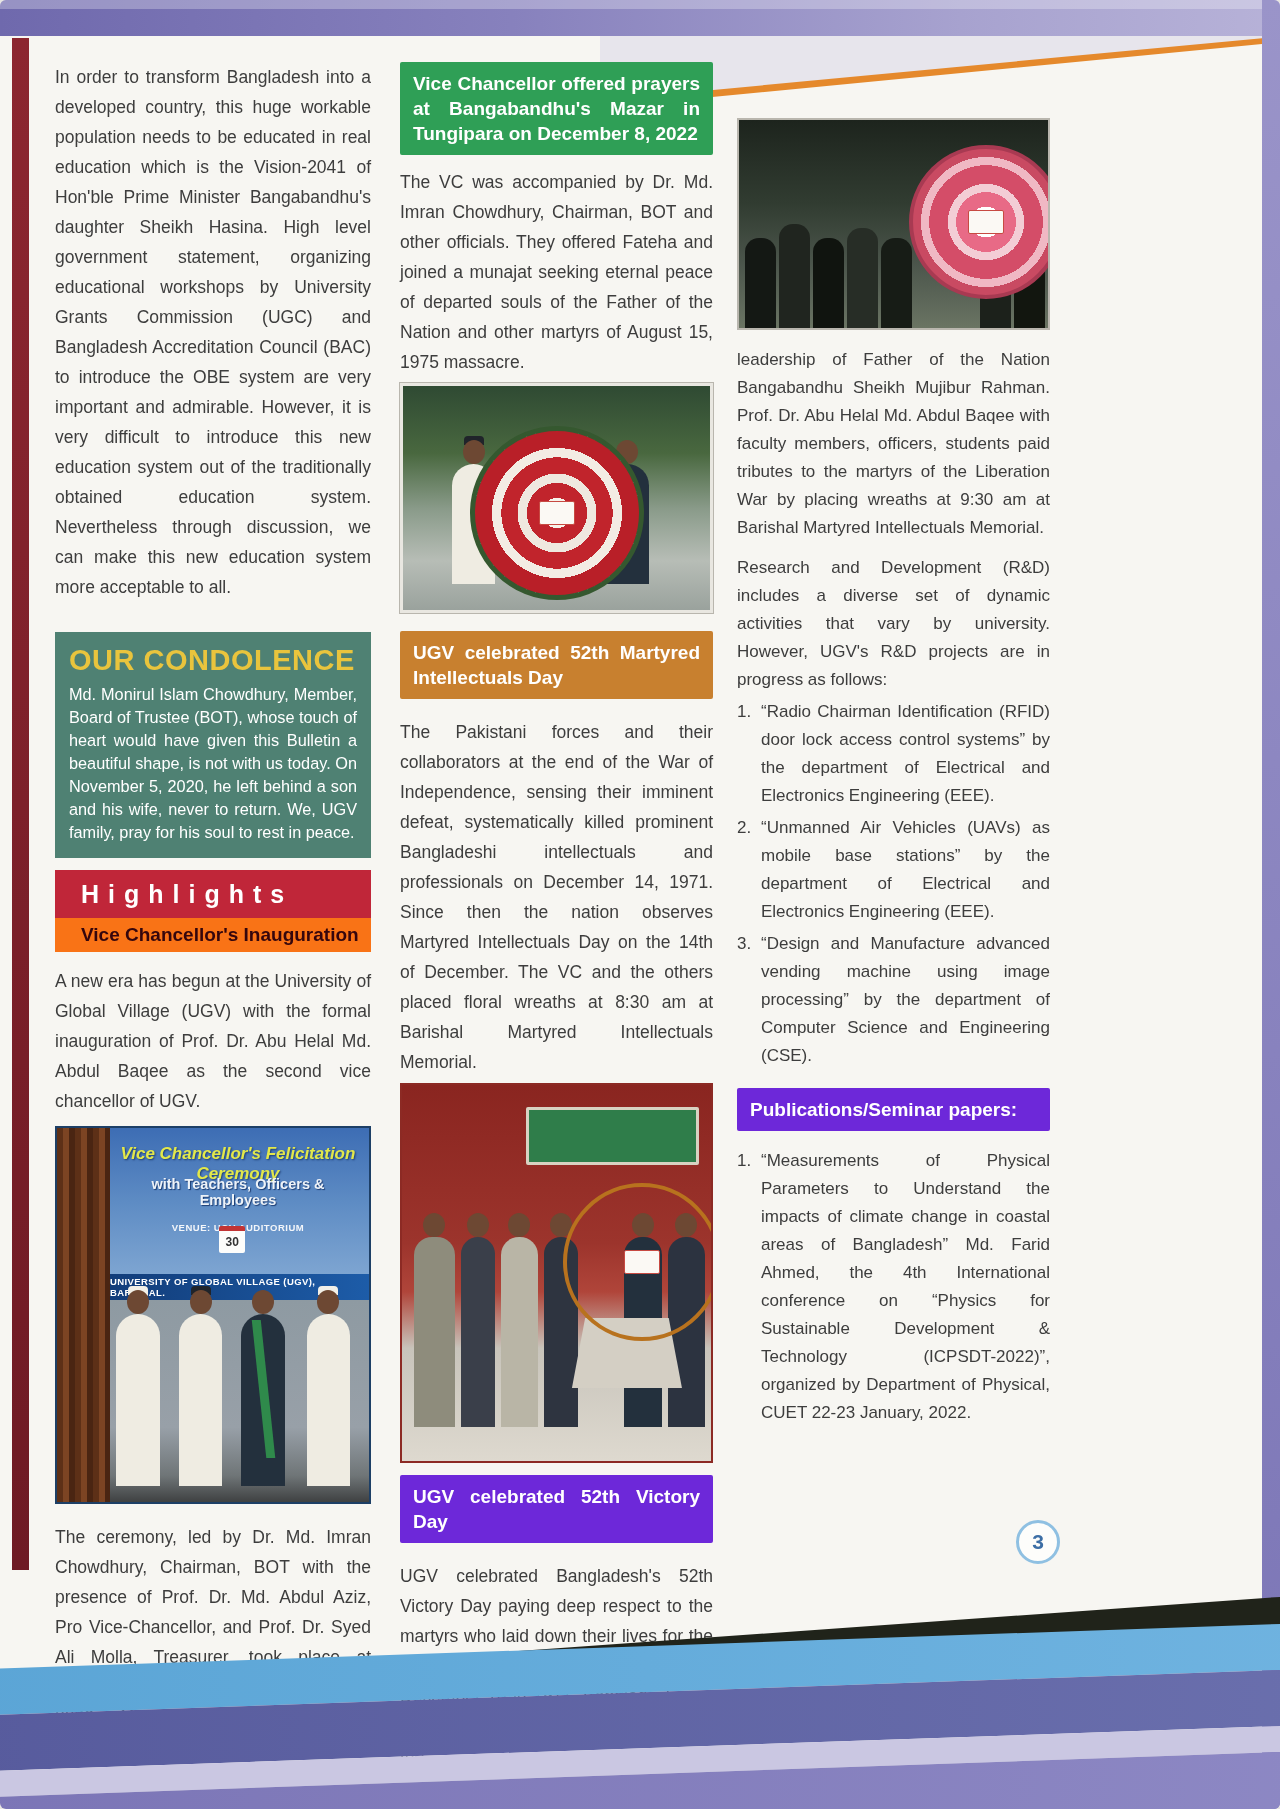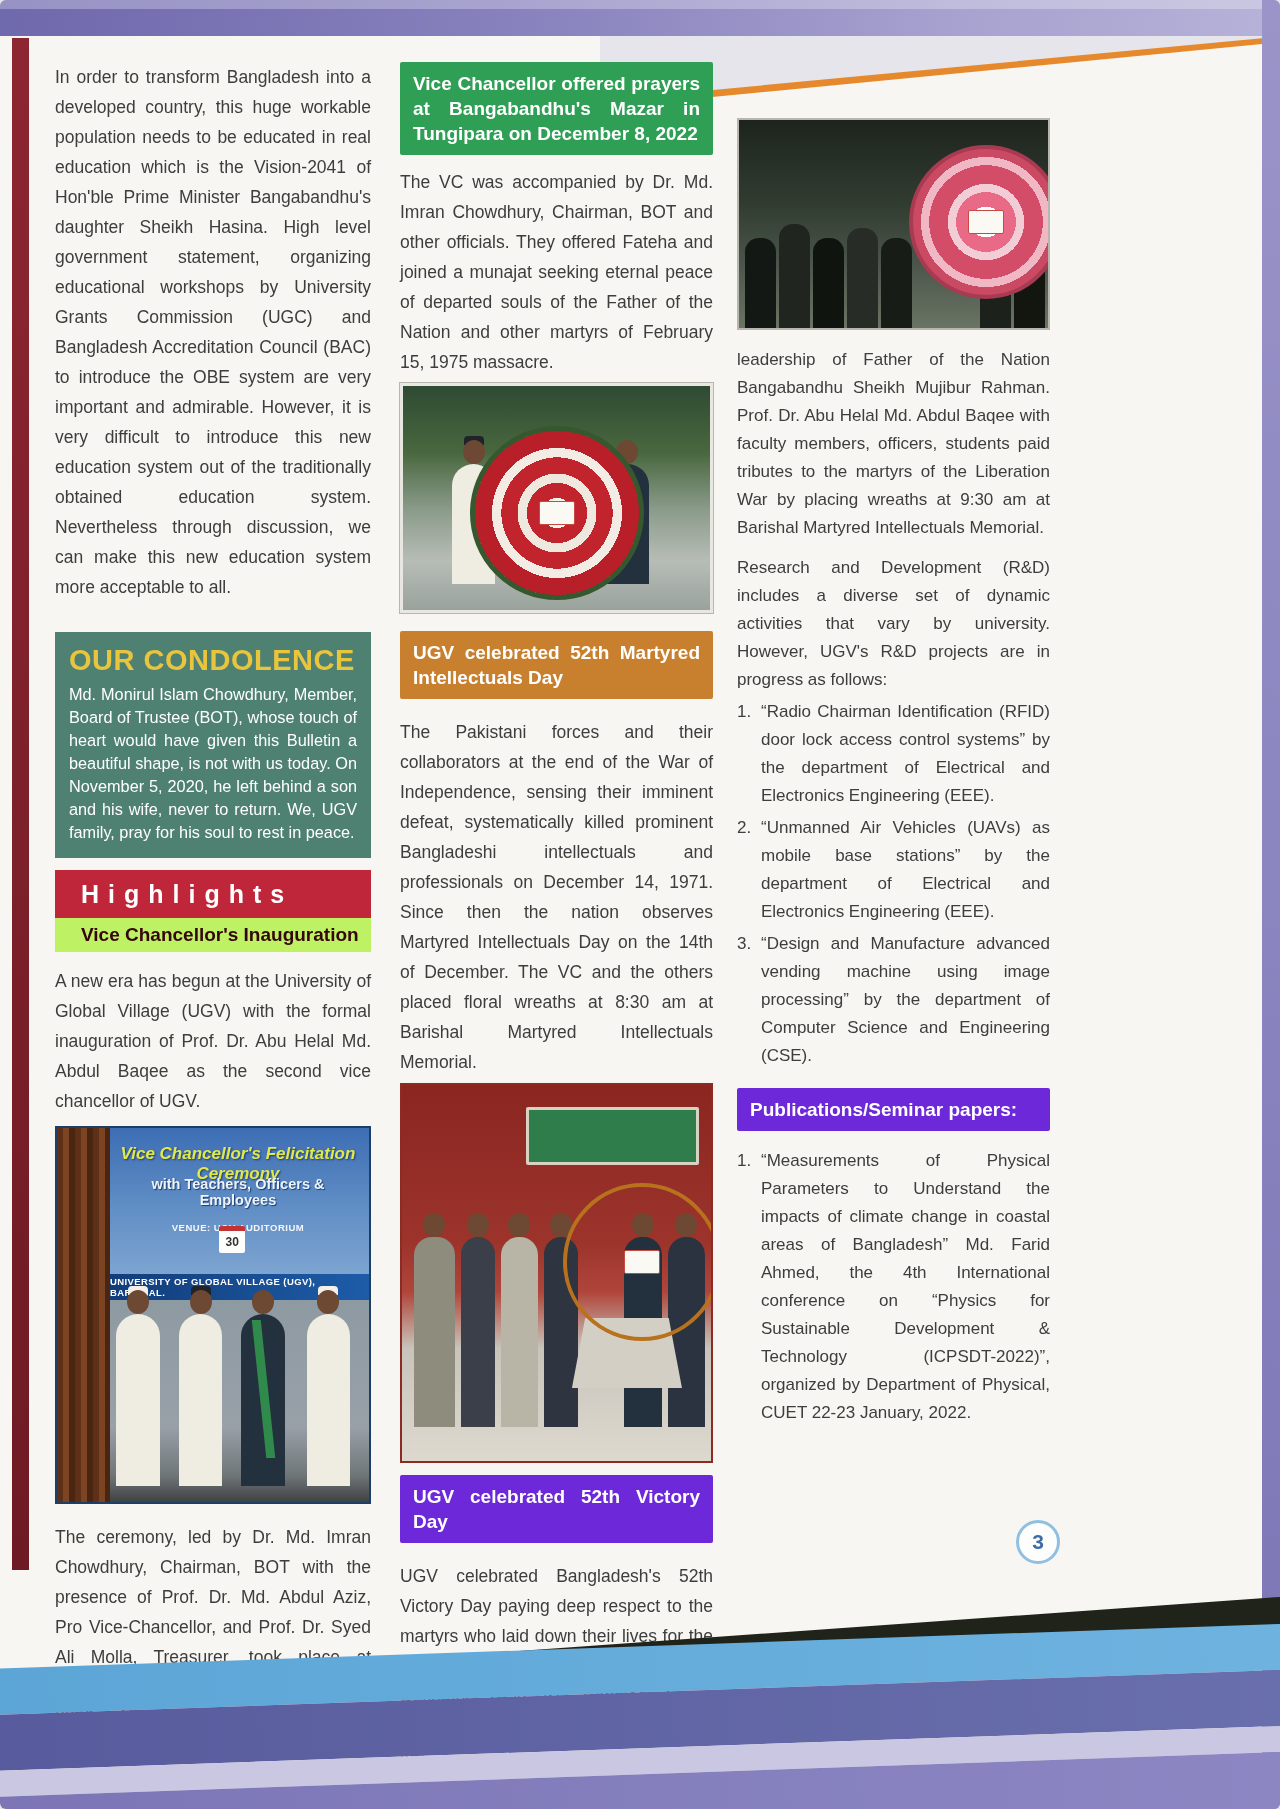--- a/index.html
+++ b/index.html
@@ -41,21 +41,21 @@
   .hdr-green{background:#2f9f56;}
   .hdr-orange{background:#c8802f;}
   .hdr-red{background:#6d28d9;}
   
   .condolence{box-sizing:border-box;margin-top:30px;background:#4f8173;padding:12px 14px 14px;}
   .condolence-title{color:#e9c43d;font-size:29px;font-weight:bold;letter-spacing:.5px;margin-bottom:6px;}
   .condolence-body{margin:0;color:#ffffff;font-size:16.3px;line-height:23px;text-align:justify;}
   
   .highlights-bar{margin-top:12px;background:#c02639;color:#fff;font-weight:bold;font-size:25px;
     letter-spacing:9px;line-height:48px;height:48px;padding-left:26px;}
-  .highlights-sub{background:#bef264;color:#35060d;font-weight:bold;font-size:19px;
+  .highlights-sub{background:#f97316;color:#35060d;font-weight:bold;font-size:19px;
     line-height:34px;height:34px;padding-left:26px;}
   
   .num-item{position:relative;padding-left:24px;margin-top:4px;font-size:17px;line-height:28px;text-align:justify;}
   .num-item .num{position:absolute;left:0;top:0;}
   
   .photo{position:relative;box-sizing:border-box;width:100%;overflow:hidden;}
   .photo1{margin-top:10px;height:378px;border:2px solid #1d3f66;
     background:linear-gradient(180deg,#3d6db4 0%,#5e8cc4 20%,#7fa6d2 40%,#8e9aa2 46%,#98a0a8 80%,#6f7577 93%,#3f4142 100%);}
   .p1-curtain{position:absolute;left:0;top:0;width:17%;height:100%;
     background:repeating-linear-gradient(90deg,#5d3017 0 6px,#7c4423 6px 12px,#4a2512 12px 18px);}
@@ -149,21 +149,21 @@
           <div class="cap"></div>
           <div class="head"></div>
         </div>
     </div>
 
     <p class="body-text mt10">The ceremony, led by Dr. Md. Imran Chowdhury, Chairman, BOT with the presence of Prof. Dr. Md. Abdul Aziz, Pro Vice-Chancellor, and Prof. Dr. Syed Ali Molla, Treasurer, took place at Building 1 on Wednesday 30 November, 2022 at 11:00 AM.</p>
   </div>
 
   <div class="col col-mid">
     <div class="hdr hdr-green">Vice Chancellor offered prayers at Bangabandhu's Mazar in Tungipara on December 8, 2022</div>
-    <p class="body-text mt12">The VC was accompanied by Dr. Md. Imran Chowdhury, Chairman, BOT and other officials. They offered Fateha and joined a munajat seeking eternal peace of departed souls of the Father of the Nation and other martyrs of February 15, 1975 massacre.</p>
+    <p class="body-text mt12">The VC was accompanied by Dr. Md. Imran Chowdhury, Chairman, BOT and other officials. They offered Fateha and joined a munajat seeking eternal peace of departed souls of the Father of the Nation and other martyrs of August 15, 1975 massacre.</p>
 
     <div class="photo photo2">
       <div class="fig robe" style="left:16%">
           <div class="cap cap-dark"></div>
           <div class="head"></div>
         </div>
       <div class="fig robe" style="left:40%">
           <div class="head"></div>
         </div>
       <div class="fig suit" style="left:66%">

